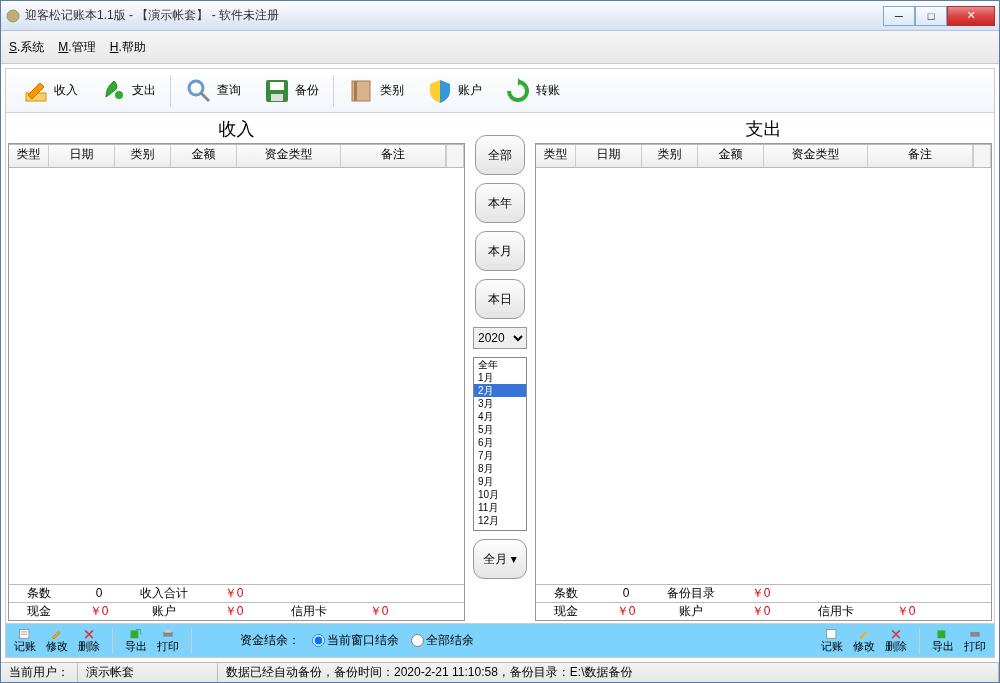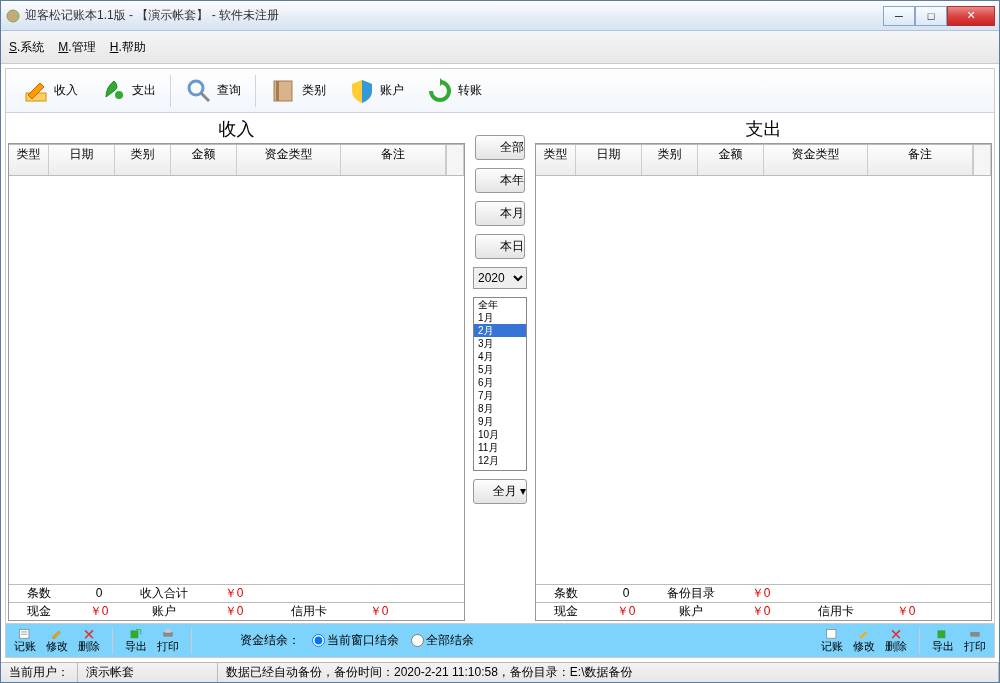--- a/index.html
+++ b/index.html
@@ -15,29 +15,29 @@
 .menubar span { cursor: default; }
 .menubar span u { text-decoration: underline; }
 .inner { flex: 1; background: #fff; margin: 4px; border: 1px solid #ccc; display: flex; flex-direction: column; }
 .toolbar { height: 44px; border-bottom: 1px solid #c8d4e4; display: flex; align-items: center; padding: 0 6px; gap: 2px; background: linear-gradient(to bottom,#fefefe,#f2f6fb); }
 .tool { display: flex; align-items: center; gap: 4px; padding: 4px 10px; cursor: default; }
 .tool .ico { width: 28px; height: 28px; display: flex; align-items: center; justify-content: center; }
 .sep { width: 1px; height: 32px; background: #cad6e6; margin: 0 2px; }
 .content { flex: 1; display: flex; gap: 0; padding: 2px; overflow: hidden; }
 .pane { flex: 1; display: flex; flex-direction: column; border: 1px solid #999; }
 .pane-title { text-align: center; font-size: 18px; padding: 2px 0; }
-.thead { display: flex; height: 32px; background: linear-gradient(to bottom,#fdfdfd,#ececec); border-bottom: 1px solid #bbb; border-top: 1px solid #bbb; }
+.thead { display: flex; height: 24px; background: linear-gradient(to bottom,#fdfdfd,#ececec); border-bottom: 1px solid #bbb; border-top: 1px solid #bbb; }
 .thead > div { border-right: 1px solid #ccc; text-align: center; line-height: 19px; font-size: 12px; }
 .tbody { flex: 1; background: #fff; }
 .sumrow { display: flex; height: 18px; border-top: 1px solid #bbb; }
 .sumrow > div { text-align: center; line-height: 17px; }
 .sumrow .red { color: #d00; }
 .orange { height: 18px; background: #ff8c00; color: #fff; text-align: center; line-height: 18px; font-size: 12px; }
 .mid { width: 70px; display: flex; flex-direction: column; align-items: center; gap: 8px; padding-top: 20px; }
-.mbtn { width: 50px; height: 25px; background: linear-gradient(to bottom,#fdfdfd,#e4e4e4); border: 1px solid #999; border-radius: 3px; cursor: default; font-size: 12px; text-align: right; }
+.mbtn { width: 50px; height: 40px; background: linear-gradient(to bottom,#fdfdfd,#e4e4e4); border: 1px solid #999; border-radius: 11px; cursor: default; font-size: 12px; }
 .ysel { width: 54px; height: 22px; font-size: 12px; border: 1px solid #999; }
 .mlist { width: 54px; height: 174px; border: 1px solid #888; background: #fff; overflow: hidden; font-size: 10px; }
 .mlist div { padding: 0 4px; line-height: 13px; }
 .mlist .sel { background: #3874d6; color: #fff; }
 .bottombar { height: 34px; border-top: 1px solid #ccc; display: flex; align-items: center; padding: 0 6px; gap: 6px; background: #7dd3fc; }
 .bbtn { width: 26px; height: 26px; display: flex; flex-direction: column; align-items: center; justify-content: center; font-size: 11px; }
 .bbtn .bi { width: 16px; height: 14px; }
 .bsep { width: 1px; height: 26px; background: #ccc; margin: 0 4px; }
 .statusbar { height: 20px; background: linear-gradient(to bottom,#f3f3f3,#e6e6e6); border-top: 1px solid #bbb; display: flex; align-items: center; font-size: 12px; }
 .statusbar > div { padding: 0 8px; border-right: 1px solid #bbb; height: 100%; line-height: 19px; }
@@ -89,20 +89,30 @@
       </div>
       <div class="sep"></div>
       <div class="tool">
         <span class="ico">
             <svg viewBox="0 0 28 28">
               <circle cx="11" cy="11" r="7" fill="none" stroke="#69c" stroke-width="3"></circle>
               <line x1="16" y1="16" x2="24" y2="24" stroke="#888" stroke-width="3"></line>
             </svg>
           </span>
         <span>查询</span>
+      </div>
+      <div class="tool">
+        <span class="ico">
+            <svg viewBox="0 0 28 28">
+              <rect x="3" y="3" width="22" height="22" fill="#3a8a3a" rx="2"></rect>
+              <rect x="7" y="5" width="14" height="8" fill="#fff"></rect>
+              <rect x="8" y="17" width="12" height="7" fill="#ddd"></rect>
+            </svg>
+          </span>
+        <span>备份</span>
       </div>
       <div class="sep"></div>
       <div class="tool">
         <span class="ico">
             <svg viewBox="0 0 28 28">
               <rect x="4" y="4" width="18" height="20" fill="#d9b38c" stroke="#a67c52"></rect>
               <rect x="6" y="4" width="3" height="20" fill="#a67c52"></rect>
             </svg>
           </span>
         <span>类别</span>

